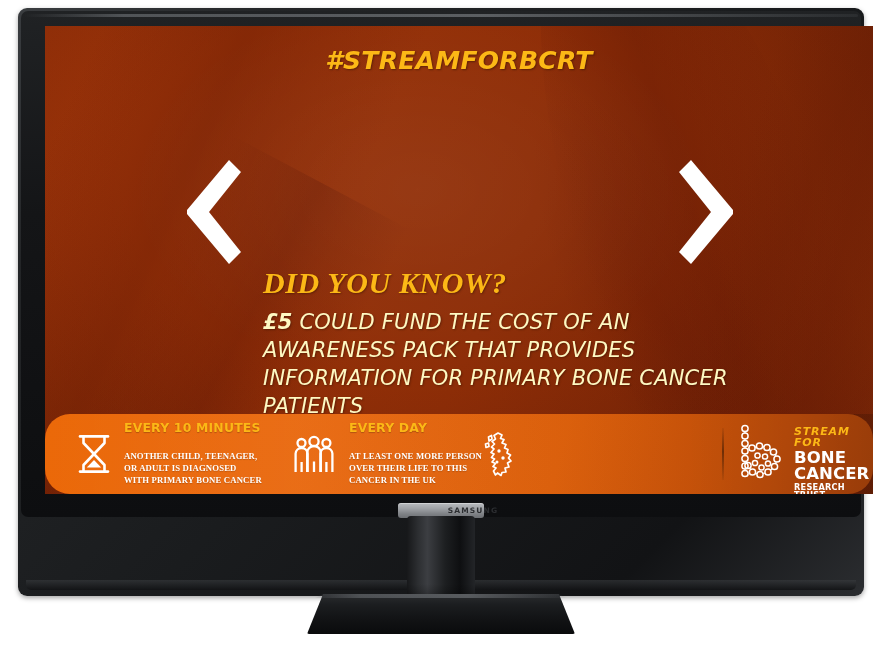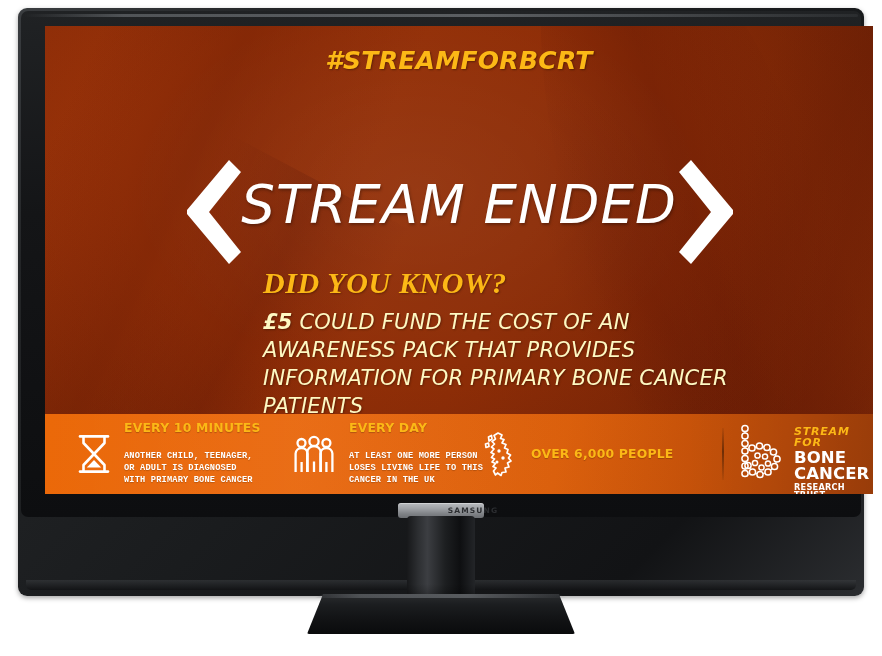--- a/index.html
+++ b/index.html
@@ -200,20 +200,21 @@
   
   .banner {
     position: absolute;
     left: 0;
     bottom: 0;
     width: 828px;
     height: 80px;
     background: linear-gradient(105deg, #eb6909 0%, #e8650a 35%, #e36109 62%, #c6500b 88%, #b5470b 100%);
     display: flex;
     align-items: center;
+    border-radius: 25px;
   }
   .banner-glow {
     position: absolute;
     inset: 0;
     background: linear-gradient(90deg, rgba(255,255,255,0.0) 0%, rgba(255,255,255,0.05) 30%, rgba(0,0,0,0.06) 78%, rgba(0,0,0,0.16) 100%);
     pointer-events: none;
   }
 
   .stat {
     position: relative;
@@ -235,21 +236,21 @@
     color: #fcb816;
     font-family: "DejaVu Sans", sans-serif;
     font-size: 12.4px;
     font-weight: bold;
     letter-spacing: 0.2px;
     line-height: 1.15;
     text-shadow: 0 1px 1px rgba(0,0,0,0.22);
   }
   .stat-body {
     color: #ffffff;
-    font-family: Liberation Mono, monospace;
+    font-family: Liberation Serif, serif;
     font-size: 8.7px;
     font-weight: bold;
     letter-spacing: 0.15px;
     line-height: 1.42;
     margin-top: 14px;
     text-shadow: 0 1px 1px rgba(0,0,0,0.20);
   }
 
   .stat-1 { position: absolute; left: 28px; }
   .stat-2 { position: absolute; left: 248px; gap: 14px; }
@@ -401,21 +402,20 @@
             <polygon points="44,2 56,14 24,54 56,94 44,106 2,56 2,52" fill="#ffffff"></polygon>
           </svg>
         </div>
 
         <div class="chevron chevron-right">
           <svg viewBox="0 0 56 108" xmlns="http://www.w3.org/2000/svg">
             <polygon points="12,2 0,14 32,54 0,94 12,106 54,56 54,52" fill="#ffffff"></polygon>
           </svg>
         </div>
 
-        <div class="stream-ended">STREAM ENDED</div>
 
         <div class="didyouknow">DID YOU KNOW?</div>
 
         <div class="fact"><span class="amount">£5</span><span> COULD FUND THE COST OF AN AWARENESS PACK THAT PROVIDES INFORMATION FOR PRIMARY BONE CANCER PATIENTS</span></div>
 
         <div class="banner">
           <div class="banner-glow"></div>
 
           <div class="stat stat-1">
             <div class="stat-icon">
@@ -449,21 +449,21 @@
                   <path d="M14.2 38 L14.2 18.8 A6.8 6.8 0 0 1 21 12 A6.8 6.8 0 0 1 27.8 18.8 L27.8 38 M21 27.5 L21 38"></path>
                   <circle cx="33.4" cy="9" r="4"></circle>
                   <path d="M27.4 38 L27.4 19.5 A6 6 0 0 1 33.4 14 A6 6 0 0 1 39.4 19.5 L39.4 38 M33.4 28 L33.4 38"></path>
                 </g>
               </svg>
             </div>
             <div class="stat-text">
               <div class="stat-head">EVERY DAY</div>
               <div class="stat-body">
                 <div>AT LEAST ONE MORE PERSON</div>
-                <div>LOSES LIVING LIFE TO THIS</div>
+                <div>OVER THEIR LIFE TO THIS</div>
                 <div>CANCER IN THE UK</div>
               </div>
             </div>
           </div>
 
           <div class="stat stat-3">
             <div class="stat-icon">
               <svg width="36" height="46" viewBox="0 0 36 46" xmlns="http://www.w3.org/2000/svg">
                 <g fill="none" stroke="#ffffff" stroke-width="1.7" stroke-linejoin="round">
                   <path d="M15 2 L19 4 L17.5 7.5 L21 8.5 L19 12 L23 13.5 L21.5 17 L25 18.5
@@ -473,21 +473,20 @@
                            L11 23 L8 21.5 L11 18 L8.5 16 L11.5 13 L9 10.5 L12.5 8 L11 4.5 Z"></path>
                   <path d="M5.5 6 L8.5 4.5 L9 8 L6 10 Z"></path>
                   <path d="M2.5 13 L5.5 12 L6 15.5 L3 16.5 Z"></path>
                 </g>
                 <circle cx="16" cy="20" r="1.7" fill="#ffffff"></circle>
                 <circle cx="20" cy="27" r="1.7" fill="#ffffff"></circle>
                 <circle cx="14" cy="31" r="1.5" fill="#ffffff"></circle>
               </svg>
             </div>
             <div class="stat-text">
-              <div class="stat-head">OVER 6,000 PEOPLE</div>
             </div>
           </div>
 
           <div class="banner-divider"></div>
 
           <div class="logo-block">
             <div class="logo-mark">
               <svg viewBox="0 0 54 56" xmlns="http://www.w3.org/2000/svg">
                 <g fill="none" stroke="#ffffff" stroke-width="1.5">
 

